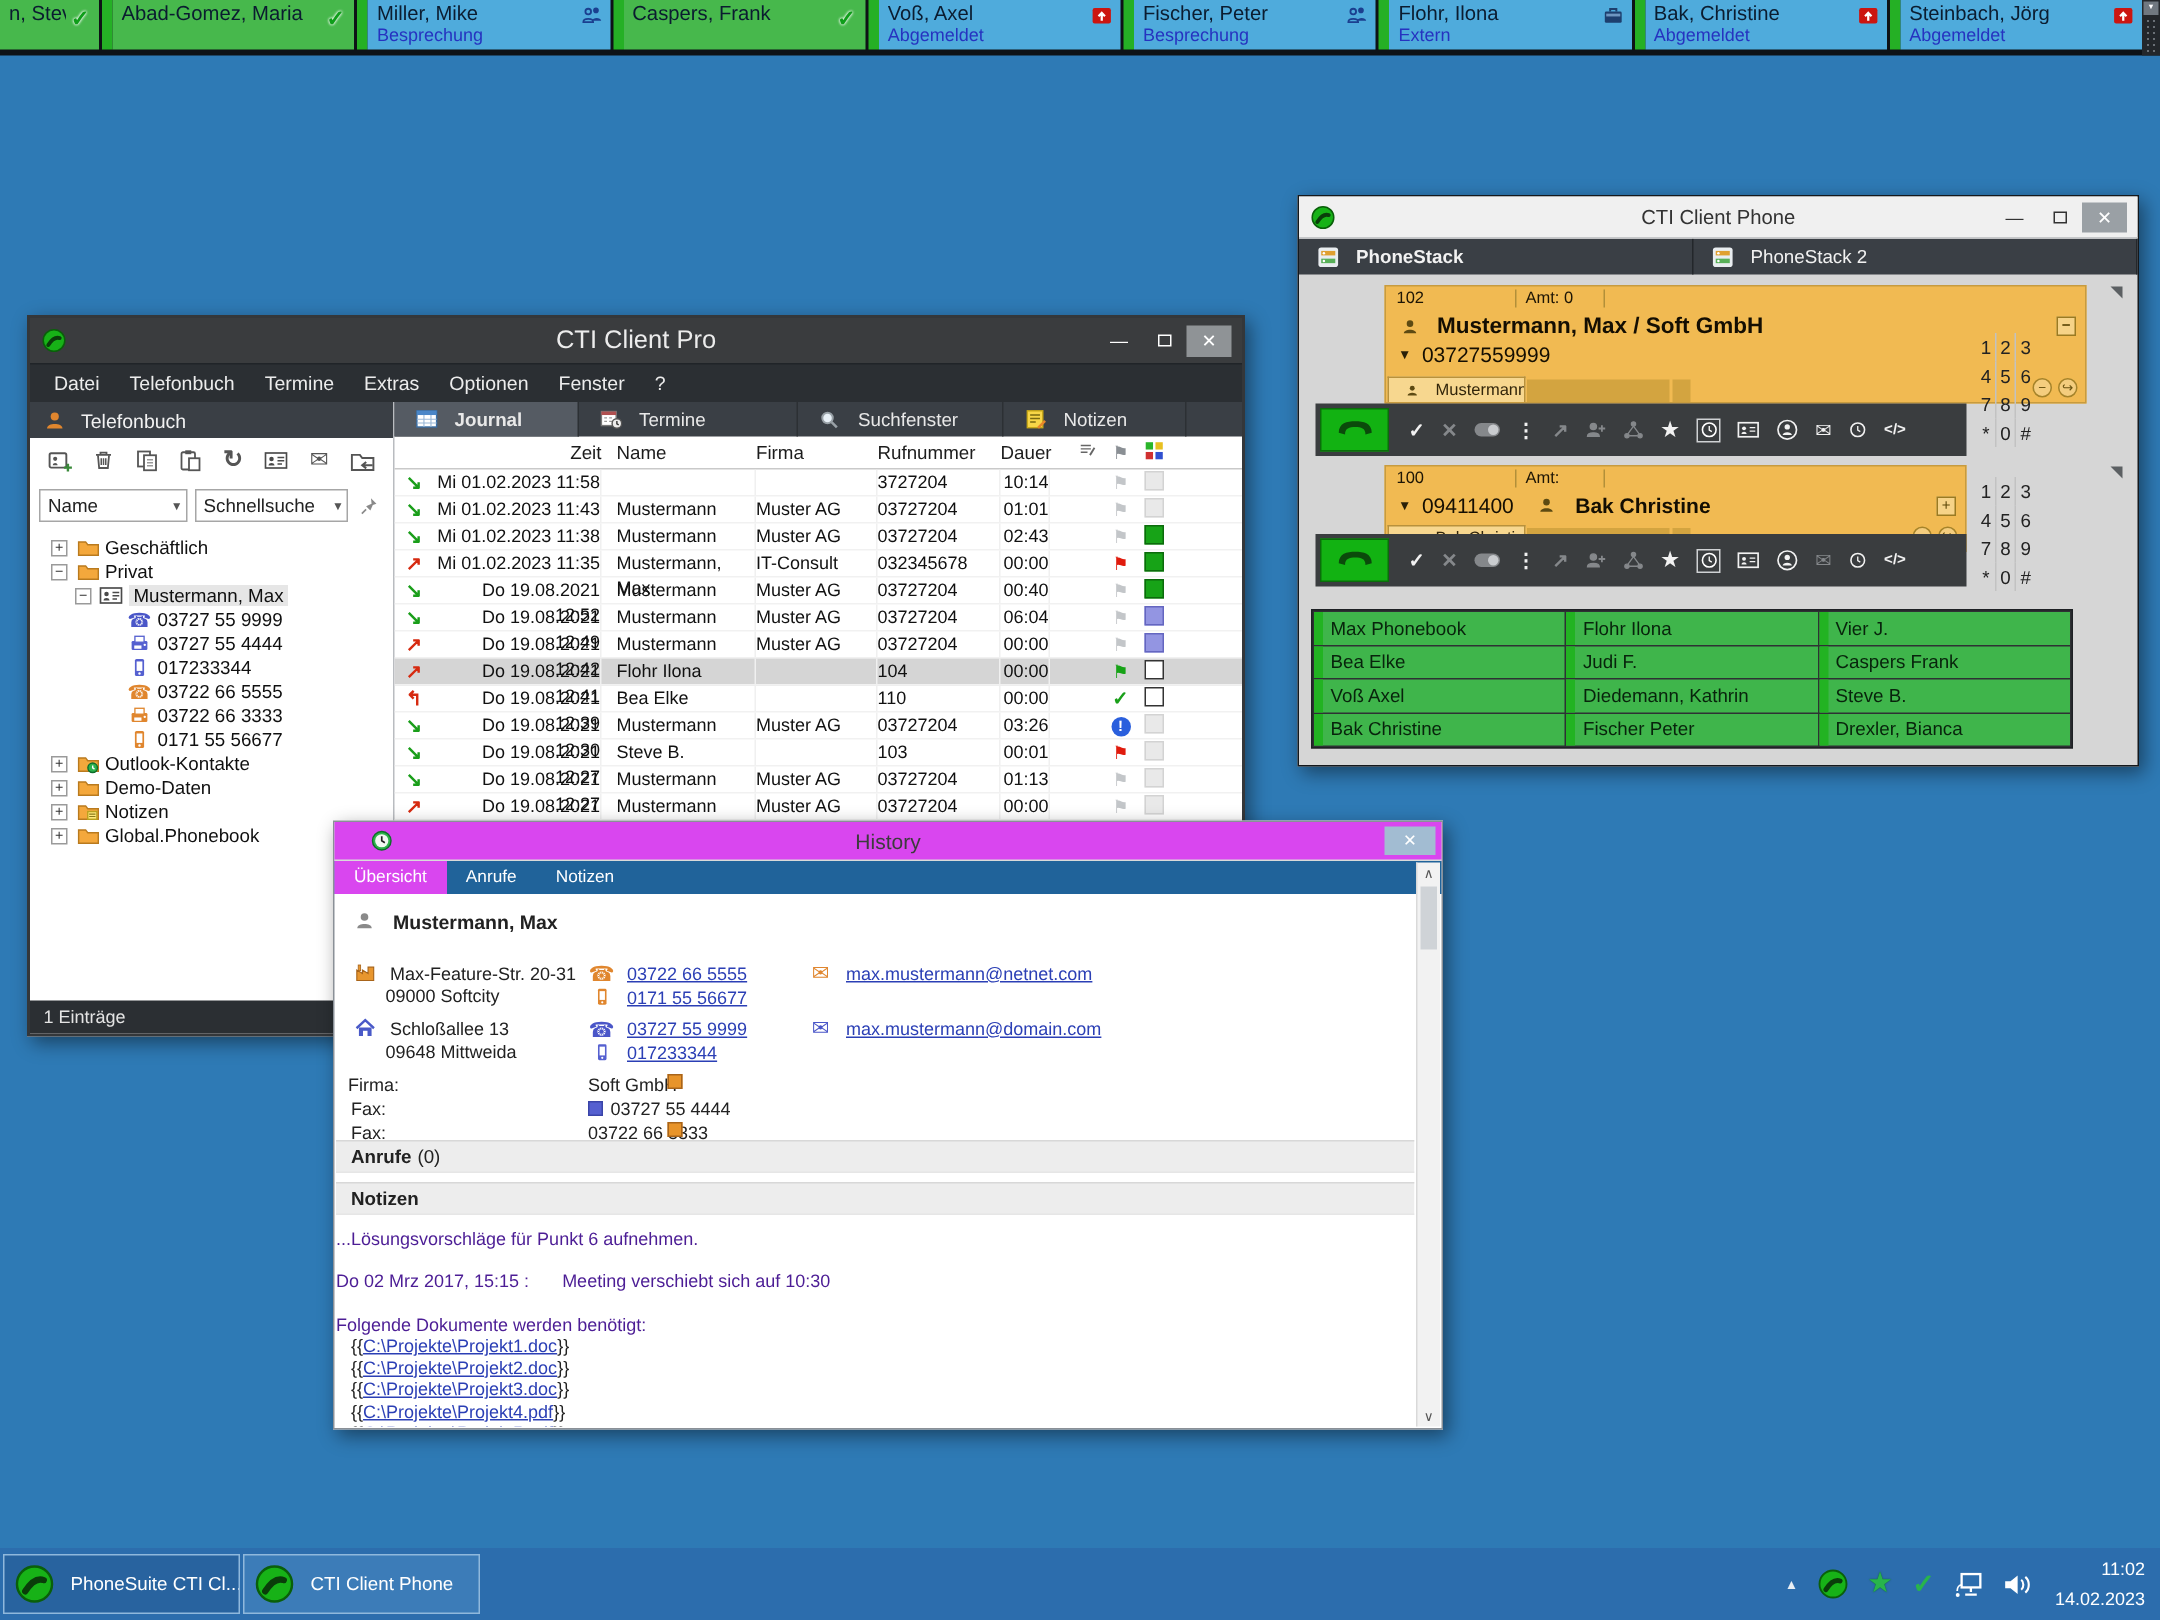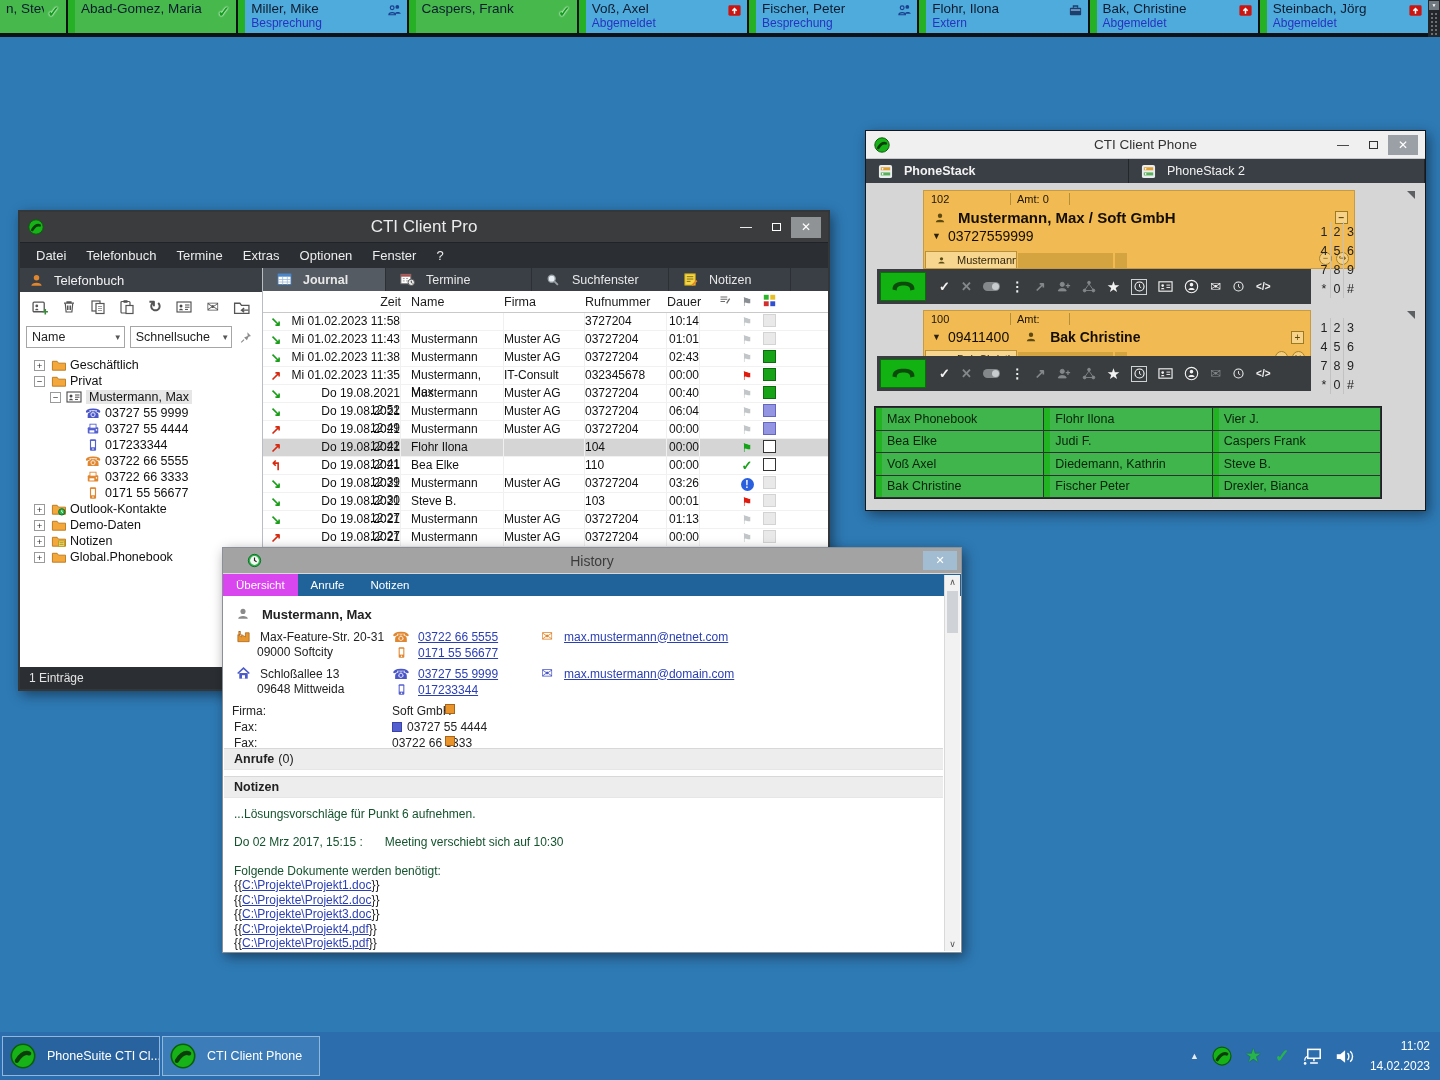--- a/index.html
+++ b/index.html
@@ -91,21 +91,21 @@
 #phone-title .wc{width:30px;height:20px;color:#333;font-size:12px}
 #phone-title .wc.close{background:#9aa0a5;color:#fff}
 #phone-tabs{height:24px;background:#3a3f45;display:flex}
 .ptab{display:flex;align-items:center;gap:7px;padding:0 10px;color:#f2f2f2;font-size:12.5px;border-right:1px solid #23272b}
 .ptab.active{font-weight:bold}
 .call{position:absolute;left:4px;width:553px}
 #call0{top:59px;height:114px}
 #call1{top:179px;height:81px}
 .corner{position:absolute;top:1px;right:8px;width:0;height:0;border-top:8px solid #5c6063;border-left:8px solid transparent}
 .orange{position:absolute;left:53px;top:0;background:#f1ba52;border:1px solid #c79b3f}
-#call0 .orange{width:432px;height:79px}
+#call0 .orange{width:468px;height:79px}
 #call1 .orange{width:388px;height:58px}
 .oline1{height:16px;display:flex;align-items:center;font-size:11px;color:#1d1505}
 .oseg1{width:86px;padding-left:7px}
 .osep{width:1px;height:12px;background:#b28f39}
 .oseg2{width:58px;padding-left:6px}
 .oname-row{display:flex;align-items:center;gap:6px;padding:2px 6px 0 7px;font-size:15px;font-weight:bold;color:#140e02}
 .onum-row{display:flex;align-items:center;gap:7px;padding:2px 6px 0 8px;font-size:14px;color:#140e02}
 .dd-arrow{font-size:9px;color:#2a2008}
 .obox{margin-left:auto;width:13px;height:13px;border:1px solid #9a7a22;background:#f6d388;font-size:10px;line-height:11px;text-align:center;color:#5c4708}
 .chip-row{position:absolute;left:1px;bottom:0;right:1px;height:17px;display:flex;align-items:flex-end}
@@ -127,40 +127,40 @@
 .dialpad{position:absolute;left:448px;display:grid;grid-template-columns:repeat(3,13px);grid-auto-rows:19px}
 #call0 .dialpad{top:32px}
 #call1 .dialpad{top:8px}
 .dp{font-size:12.5px;color:#222;display:flex;align-items:center;justify-content:center;border-right:1px solid #c2c2c2}
 .dp:nth-child(3n){border-right:none}
 #pgrid{position:absolute;left:8px;top:275px;width:508px;height:93px;background:#2e3134;border:1px solid #1e2124;display:grid;grid-template-columns:repeat(3,1fr);gap:1px;padding:1px}
 .gtile{background:#3fb54b;border-left:6px solid #22b322;display:flex;align-items:center;padding-left:5px;font-size:12.5px;color:#08230c;white-space:nowrap;overflow:hidden}
 
 
 #history{left:222px;top:547px;width:740px;height:406px;background:#fff;border:1px solid #8a9097;z-index:3}
-#h-title{height:26px;background:#a3a3a3;display:flex;align-items:center;padding:0 4px 0 22px;position:relative;border-bottom:1px solid #d9d9d9}
+#h-title{height:26px;background:#d946ef;display:flex;align-items:center;padding:0 4px 0 22px;position:relative;border-bottom:1px solid #d9d9d9}
 #h-title .title-text{font-size:14px;color:#3c3c3c}
 #h-close{margin-left:auto;width:34px;height:19px;background:#a2bcd2;color:#fff;font-size:11px;display:flex;align-items:center;justify-content:center;z-index:1}
 #h-tabs{height:22px;background:#20639a;display:flex;padding-right:17px}
 .htab{padding:0 13px;display:flex;align-items:center;color:#fff;font-size:11.5px}
 .htab.active{background:#d946ef}
 #h-scroll{position:absolute;right:1px;top:27px;bottom:1px;width:16px;background:#f2f2f2;border-left:1px solid #d9d9d9;display:flex;flex-direction:column;align-items:center;justify-content:space-between;font-size:9px;color:#555;padding:2px 0}
 #h-thumb{position:absolute;top:16px;left:2px;width:11px;height:42px;background:#cfd3d7}
 #h-content{position:absolute;left:1px;right:18px;top:48px;bottom:1px;overflow:hidden}
 .h-contact{margin:8px 0 0 10px;display:flex;align-items:center;gap:7px;font-size:13px;font-weight:bold;color:#222;height:20px}
-#h-details{position:relative;height:124px;margin-top:0;font-size:12px;color:#222}
+#h-details{position:relative;height:124px;margin-top:12px;font-size:12px;color:#222}
 .hrow{position:absolute;display:flex;align-items:center;gap:5px;white-space:nowrap}
 .hlink{color:#2b3fb5;text-decoration:underline}
 .dotsq{width:10px;height:10px;display:inline-block}
 .dotsq.orange{background:#e8942a;border:1px solid #a8641a}
 .dotsq.blue{background:#5560d0;border:1px solid #3a44a8}
 .h-sec{height:22px;background:#ededed;border-top:1px solid #d8d8d8;border-bottom:1px solid #e6e6e6;display:flex;align-items:center;padding-left:10px;font-size:12.5px;color:#222}
 .h-sec b{margin-right:4px}
 .h-sec.second{margin-top:6px}
-.h-note{font-size:12px;color:#14532d;padding-left:10px;height:14px;display:flex;align-items:center}
+.h-note{font-size:12px;color:#4c1d95;height:14px;display:flex;align-items:center}
 .h-note.n1{margin-top:9px}
 .h-note.n2{margin-top:14px}
 .h-note.n3{margin-top:15px;margin-bottom:0}
 .n2-text{margin-left:22px}
 .h-doc{font-size:12px;color:#222;padding-left:10px;height:14.5px;display:flex;align-items:center}
 
 
 #taskbar{position:absolute;left:0;bottom:0;width:1440px;height:48px;background:#2c6dad;z-index:6;display:flex;align-items:center}
 .tb-btn{width:158px;height:40px;margin-left:2px;border:1px solid #8fb8dc;background:#28639f;display:flex;align-items:center;gap:8px;padding:0 7px;color:#fff;font-size:12.5px;white-space:nowrap;overflow:hidden}
 .tb-btn.active{background:#3c7cb8}

